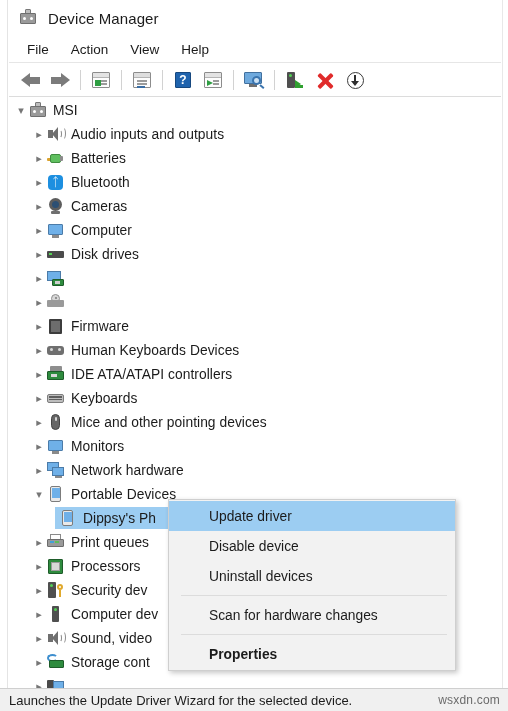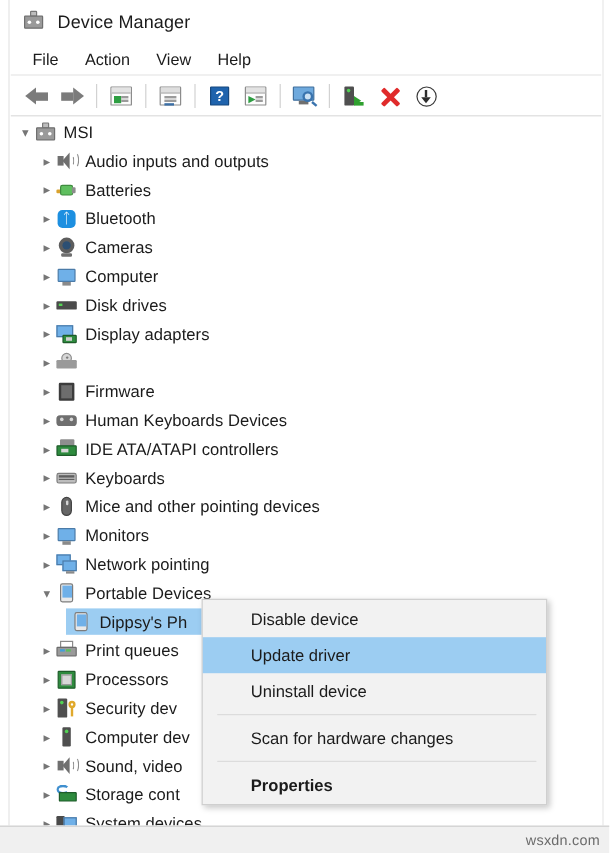--- a/index.html
+++ b/index.html
@@ -746,21 +746,20 @@
 
     <div class="row lvl1">
       <span class="chev">▸</span>
       <span class="ico">
         <span class="ic ic-dadapt">
             <span class="scr"></span>
             <span class="card"></span>
             <span class="chip"></span>
           </span>
       </span>
-      <span class="lbl">Display adapters</span>
     </div>
 
     <div class="row lvl1">
       <span class="chev">▸</span>
       <span class="ico">
         <span class="ic ic-dvd">
             <span class="disc"></span>
             <span class="hub"></span>
             <span class="body"></span>
           </span>
@@ -838,21 +837,21 @@
 
     <div class="row lvl1">
       <span class="chev">▸</span>
       <span class="ico">
         <span class="ic ic-net">
             <span class="m1"></span>
             <span class="m2"></span>
             <span class="base"></span>
           </span>
       </span>
-      <span class="lbl">Network pointing</span>
+      <span class="lbl">Network hardware</span>
     </div>
 
     <div class="row lvl1">
       <span class="chev">▾</span>
       <span class="ico">
         <span class="ic ic-phone">
             <span class="body"></span>
             <span class="scr"></span>
           </span>
       </span>
@@ -943,32 +942,32 @@
     </div>
 
     <div class="row lvl1">
       <span class="chev">▸</span>
       <span class="ico">
         <span class="ic ic-sys">
             <span class="tower"></span>
             <span class="scr"></span>
           </span>
       </span>
-      <span class="lbl">System devices</span>
     </div>
 
   </div>
 
   <div class="ctxmenu">
+    <div class="ctx-item highlight">Update driver</div>
     <div class="ctx-item">Disable device</div>
-    <div class="ctx-item highlight">Update driver</div>
-    <div class="ctx-item">Uninstall device</div>
+    <div class="ctx-item">Uninstall devices</div>
     <div class="ctx-sep"></div>
     <div class="ctx-item">Scan for hardware changes</div>
     <div class="ctx-sep"></div>
     <div class="ctx-item bold">Properties</div>
   </div>
 
   <div class="statusbar">
+    <span class="status-text">Launches the Update Driver Wizard for the selected device.</span>
     <span class="watermark">wsxdn.com</span>
   </div>
 
 </div>
 
 </body></html>

